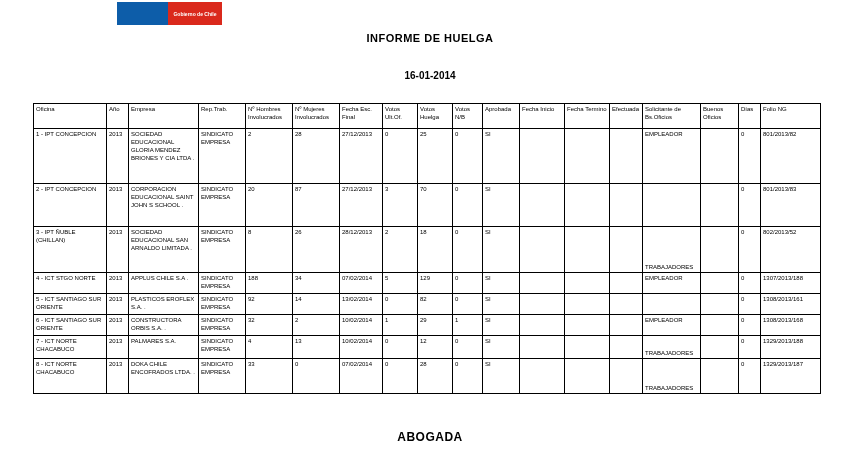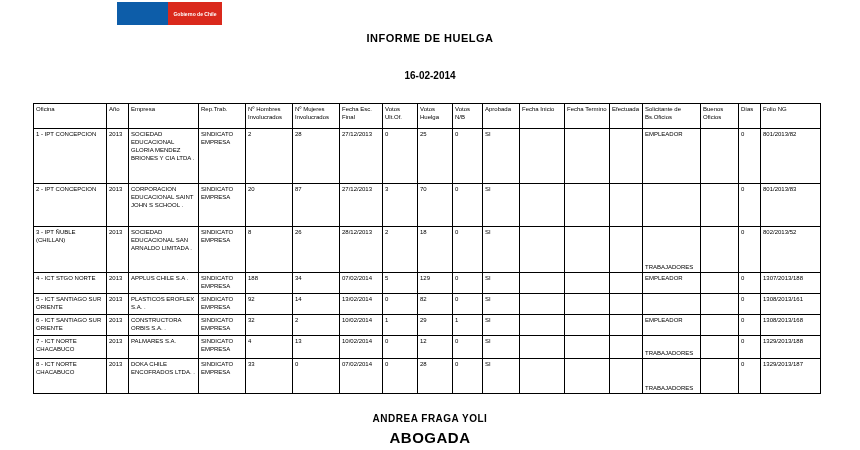--- a/index.html
+++ b/index.html
@@ -18,34 +18,34 @@
 
   table { position: absolute; left: 33px; top: 103px; width: 787px;
           border-collapse: collapse; table-layout: fixed; }
   th, td { border: 1px solid #000; vertical-align: top; text-align: left;
            font-size: 6px; line-height: 8px; font-weight: normal;
            padding: 1px 2px; overflow: hidden; word-wrap: break-word; }
   td.vb { vertical-align: bottom; }
 
   .footer { position: absolute; top: 413px; left: 0; width: 100%; text-align: center; }
   .footer-name { font-size: 10px; font-weight: bold; letter-spacing: 0.5px; }
-  .footer-role { font-size: 15px; font-weight: bold; margin-top: 5px; letter-spacing: 0.5px; }
+  .footer-role { font-size: 12px; font-weight: bold; margin-top: 17px; letter-spacing: 0.5px; }
 </style>
 </head>
 <body>
 
 <div class="logo">
   <div class="logo-blue" style="background: rgb(13, 93, 169);"></div>
   <div class="logo-red" style="background: rgb(218, 41, 28);">
     <span>Gobierno de Chile</span>
   </div>
 </div>
 
 <div class="title">INFORME DE HUELGA</div>
-<div class="date">16-02-2014</div>
+<div class="date">16-01-2014</div>
 
 <table>
   <colgroup id="colgroup">
       <col style="width: 73px;">
       <col style="width: 22px;">
       <col style="width: 70px;">
       <col style="width: 47px;">
       <col style="width: 47px;">
       <col style="width: 47px;">
       <col style="width: 43px;">
@@ -241,15 +241,14 @@
         <td></td>
         <td class="vb">TRABAJADORES</td>
         <td></td>
         <td>0</td>
         <td>1329/2013/187</td>
       </tr>
     </tbody>
 </table>
 
 <div class="footer">
-  <div class="footer-name">ANDREA FRAGA YOLI</div>
   <div class="footer-role">ABOGADA</div>
 </div>
 
 </body></html>

